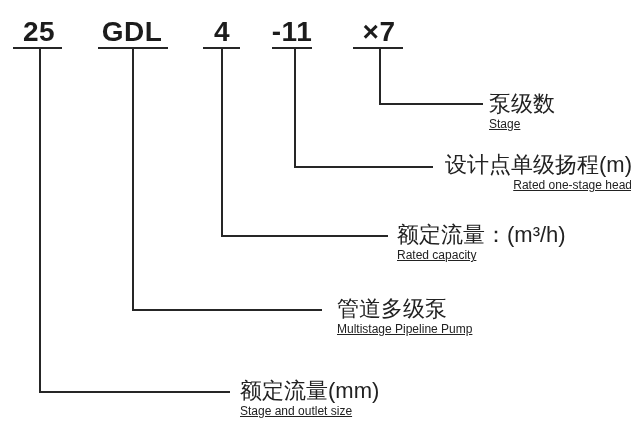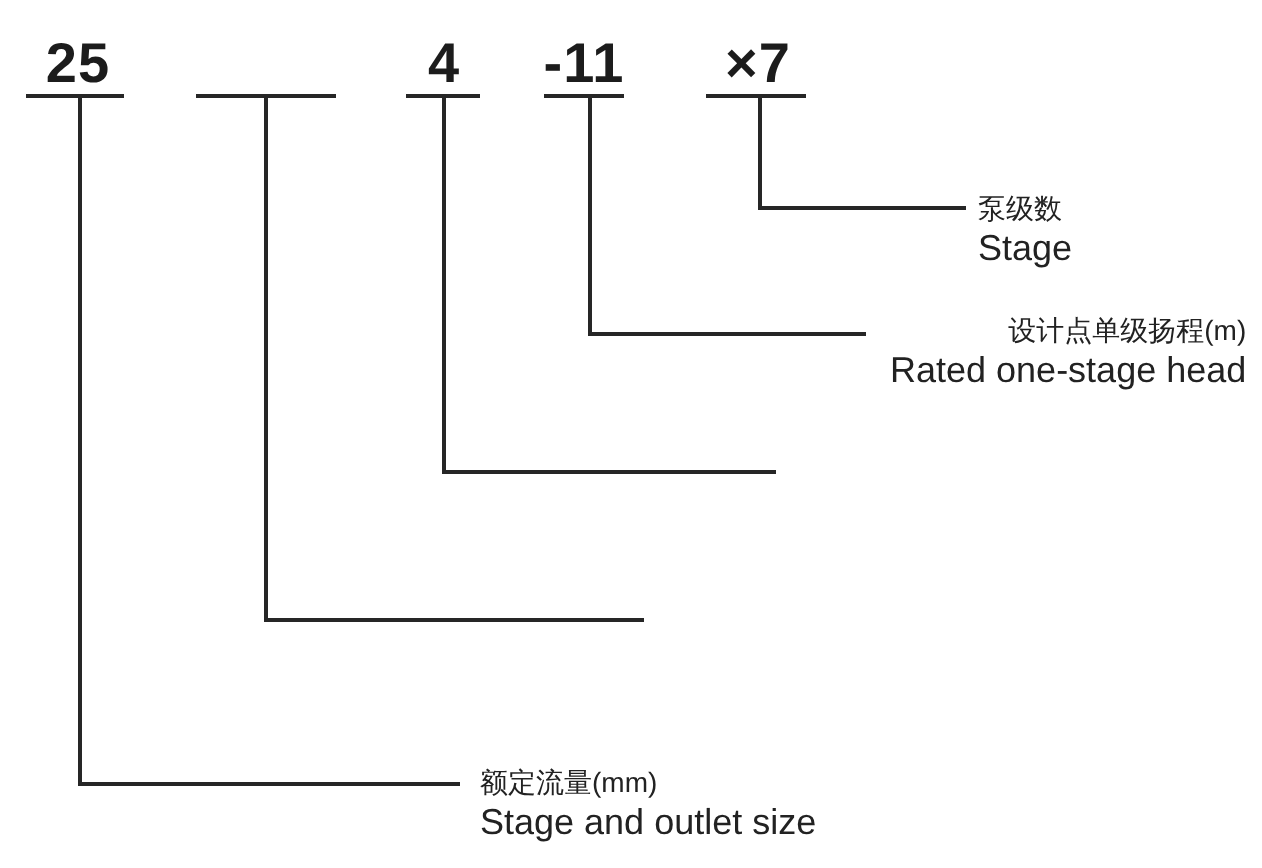--- a/index.html
+++ b/index.html
@@ -40,28 +40,29 @@
   .hline {
     position: absolute;
     height: 2px;
     background: #262626;
   }
   .label {
     position: absolute;
     white-space: nowrap;
   }
   .label .cn {
-    font-size: 14px;
+    font-size: 22px;
     line-height: 20px;
     color: #222222;
   }
   .label .en {
-    font-size: 18px;
+    font-size: 12px;
     line-height: 20px;
     color: #222222;
+    text-decoration: underline;
   }
   
   .c0 { left: 39px; }
   .u0 { left: 13px;  width: 49px; }
   .v0 { left: 39px;  top: 48px; height: 344px; }
   .h0 { left: 39px;  top: 391px; width: 191px; }
   .l0 { left: 240px; top: 381px; }
   
   .c1 { left: 132px; }
   .u1 { left: 98px;  width: 70px; }
@@ -94,29 +95,36 @@
 
   <div class="code c0">25</div>
   <div class="underline u0"></div>
   <div class="vline v0"></div>
   <div class="hline h0"></div>
   <div class="label l0">
     <div class="cn">额定流量(mm)</div>
     <div class="en">Stage and outlet size</div>
   </div>
 
+  <div class="code c1">GDL</div>
   <div class="underline u1"></div>
   <div class="vline v1"></div>
   <div class="hline h1"></div>
+  <div class="label l1">
+    <div class="cn">管道多级泵</div>
+    <div class="en">Multistage Pipeline Pump</div>
+  </div>
 
   <div class="code c2">4</div>
   <div class="underline u2"></div>
   <div class="vline v2"></div>
   <div class="hline h2"></div>
   <div class="label l2">
+    <div class="cn">额定流量：(m³/h)</div>
+    <div class="en">Rated capacity</div>
   </div>
 
   <div class="code c3">-11</div>
   <div class="underline u3"></div>
   <div class="vline v3"></div>
   <div class="hline h3"></div>
   <div class="label l3">
     <div class="cn">设计点单级扬程(m)</div>
     <div class="en">Rated one-stage head</div>
   </div>

